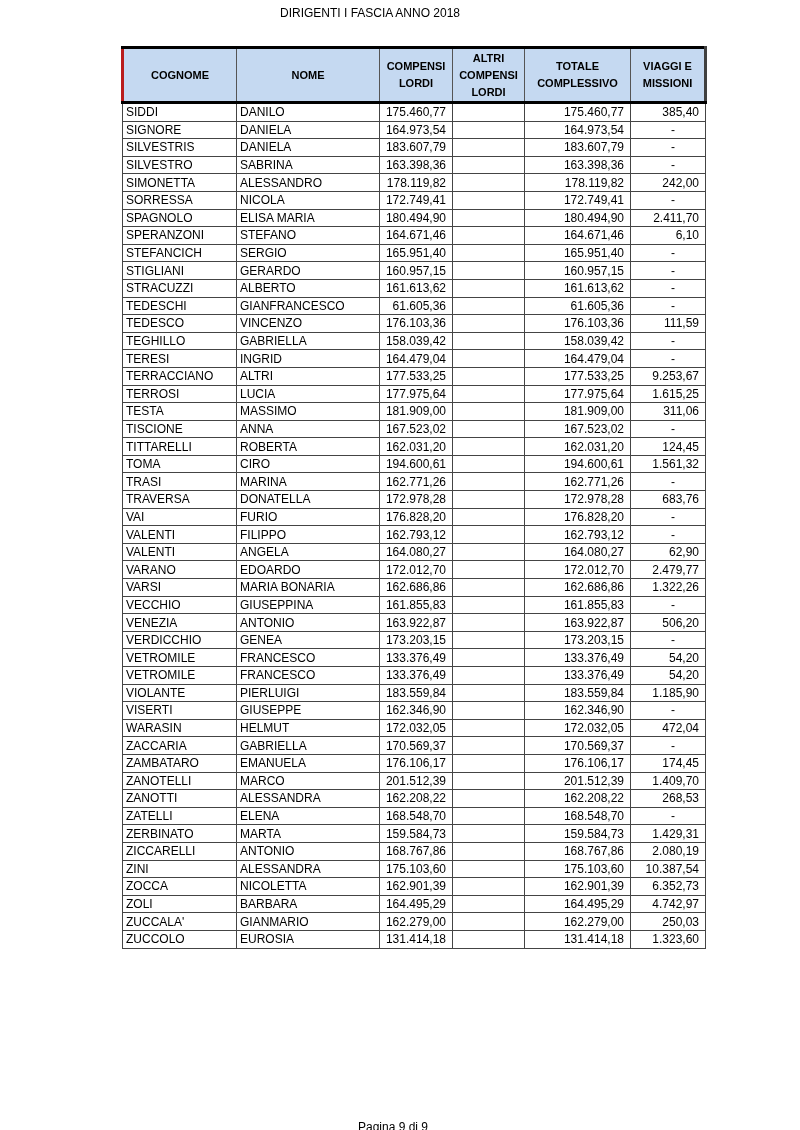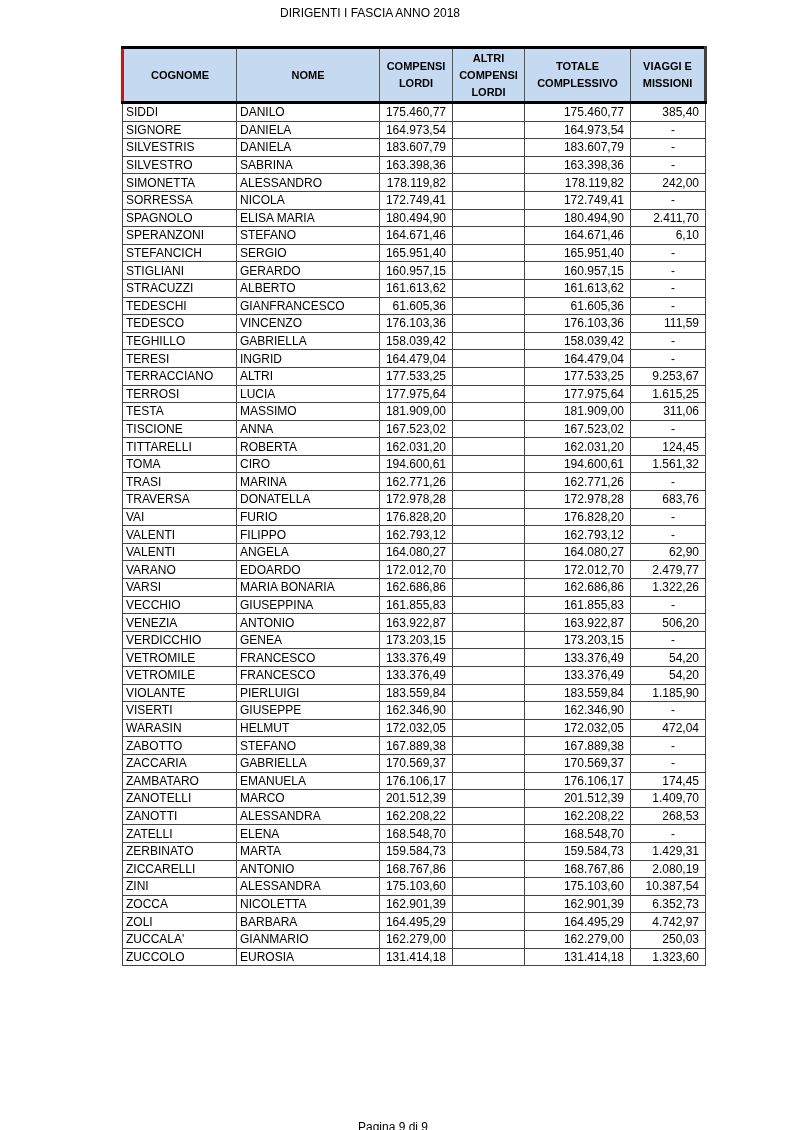--- a/index.html
+++ b/index.html
@@ -329,28 +329,20 @@
       </tr>
       <tr>
         <td>WARASIN</td>
         <td>HELMUT</td>
         <td class="num">172.032,05</td>
         <td class="num"></td>
         <td class="num">172.032,05</td>
         <td class="num">472,04</td>
       </tr>
       <tr>
-        <td>ZABOTTO</td>
-        <td>STEFANO</td>
-        <td class="num">167.889,38</td>
-        <td class="num"></td>
-        <td class="num">167.889,38</td>
-        <td class="dash">-</td>
-      </tr>
-      <tr>
         <td>ZACCARIA</td>
         <td>GABRIELLA</td>
         <td class="num">170.569,37</td>
         <td class="num"></td>
         <td class="num">170.569,37</td>
         <td class="dash">-</td>
       </tr>
       <tr>
         <td>ZAMBATARO</td>
         <td>EMANUELA</td>

